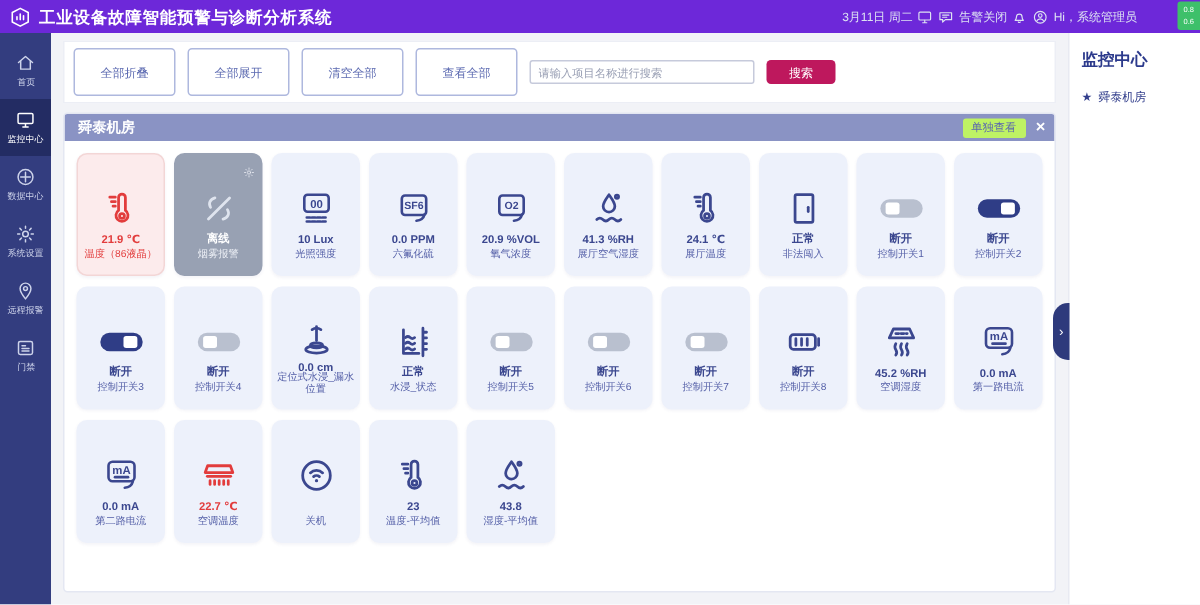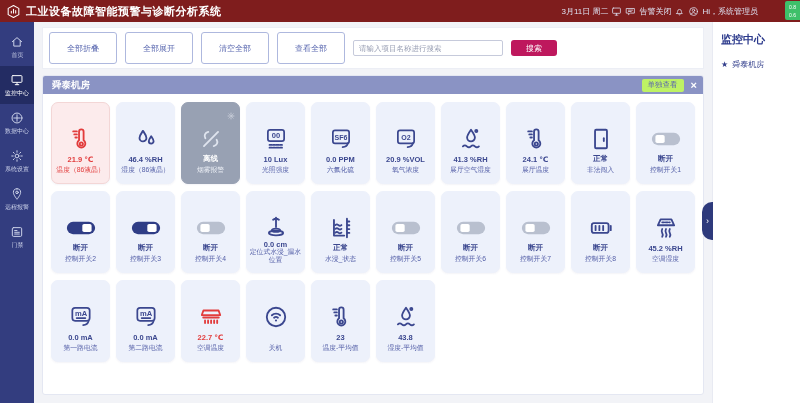--- a/index.html
+++ b/index.html
@@ -1,21 +1,21 @@
 <!DOCTYPE html>
 <html><head>
 <meta charset="utf-8">
 <style>
   * { margin:0; padding:0; box-sizing:border-box; }
   html,body { width:800px; height:403px; overflow:hidden; }
   body { font-family:"Liberation Sans","DejaVu Sans",sans-serif; background:#f2f3f7; color:#3b478f; }
   .app { width:800px; height:403px; display:flex; flex-direction:column; position:relative; }
 
   
-  .topbar { height:22px; background:#7f1d1d; display:flex; align-items:center; justify-content:space-between; padding:0 8px 0 6px; position:relative; flex:none; }
+  .topbar { height:22px; background:#6d28d9; display:flex; align-items:center; justify-content:space-between; padding:0 8px 0 6px; position:relative; flex:none; }
   .brand { display:flex; align-items:center; gap:5px; color:#fff; }
   .logo { width:15px; height:15px; display:inline-flex; }
   .logo svg { width:15px; height:15px; }
   .title { font-size:11px; font-weight:bold; letter-spacing:.5px; }
   .top-right { display:flex; align-items:flex-end; gap:3px; color:#dde2f2; font-size:8px; margin-right:34px;margin-left:16px; }
   .tic { width:11px; height:11px; display:inline-flex; }
   .tic svg { width:11px; height:11px; }
   .alarm-toggle { display:inline-flex; align-items:center; gap:3px; }
   .net { position:absolute; right:0; top:1px; width:15px; height:19px; background:#3ec06a; border-radius:2px 0 0 2px; color:#fff; font-size:5px; line-height:1.6; display:flex; flex-direction:column; align-items:center; justify-content:center; }
 
@@ -208,30 +208,20 @@
               <div class="card-ic">
                 <svg viewBox="0 0 24 24" fill="none" stroke="currentColor" stroke-width="1.7" stroke-linecap="round" stroke-linejoin="round">
                   <path d="M10.2 5.2a2.1 2.1 0 0 1 4.2 0v8a3.7 3.7 0 1 1-4.2 0Z"></path>
                   <circle cx="12.3" cy="16.6" r="1.5"></circle>
                   <path d="M4.8 5h3.4M5.8 7.8h2.4M6.8 10.6h1.4"></path>
                 </svg>
               </div>
               <div class="card-val">21.9 ℃</div>
               <div class="card-lab">温度（86液晶）</div>
             </div>
-            <div class="card">
-              <div class="card-ic">
-                <svg viewBox="0 0 24 24" fill="none" stroke="currentColor" stroke-width="1.7" stroke-linecap="round" stroke-linejoin="round">
-                  <path d="M9.2 4.5C7.3 7.3 6 8.8 6 11a3.2 3.2 0 0 0 6.4 0c0-2.2-1.3-3.7-3.2-6.5Z"></path>
-                  <path d="M16.8 9.5c-1.3 1.9-2.2 3-2.2 4.5a2.2 2.2 0 0 0 4.4 0c0-1.5-.9-2.6-2.2-4.5Z"></path>
-                </svg>
-              </div>
-              <div class="card-val">46.4 %RH</div>
-              <div class="card-lab">湿度（86液晶）</div>
-            </div>
             <div class="card offline">
               <div class="card-ic">
                 <svg viewBox="0 0 24 24" fill="none" stroke="currentColor" stroke-width="1.7" stroke-linecap="round" stroke-linejoin="round">
                   <path d="M5.5 18.5 18.5 5.5"></path>
                   <path d="M9.5 5.5C6.5 6.3 5.3 8.8 6.8 11.3M14.5 18.5c3-.8 4.2-3.3 2.7-5.8"></path>
                 </svg>
               </div>
               <div class="card-val">离线</div>
               <div class="card-lab">烟雾报警</div>
               <span class="card-gear"><svg viewBox="0 0 24 24" fill="none" stroke="currentColor" stroke-width="1.7" stroke-linecap="round" stroke-linejoin="round">

